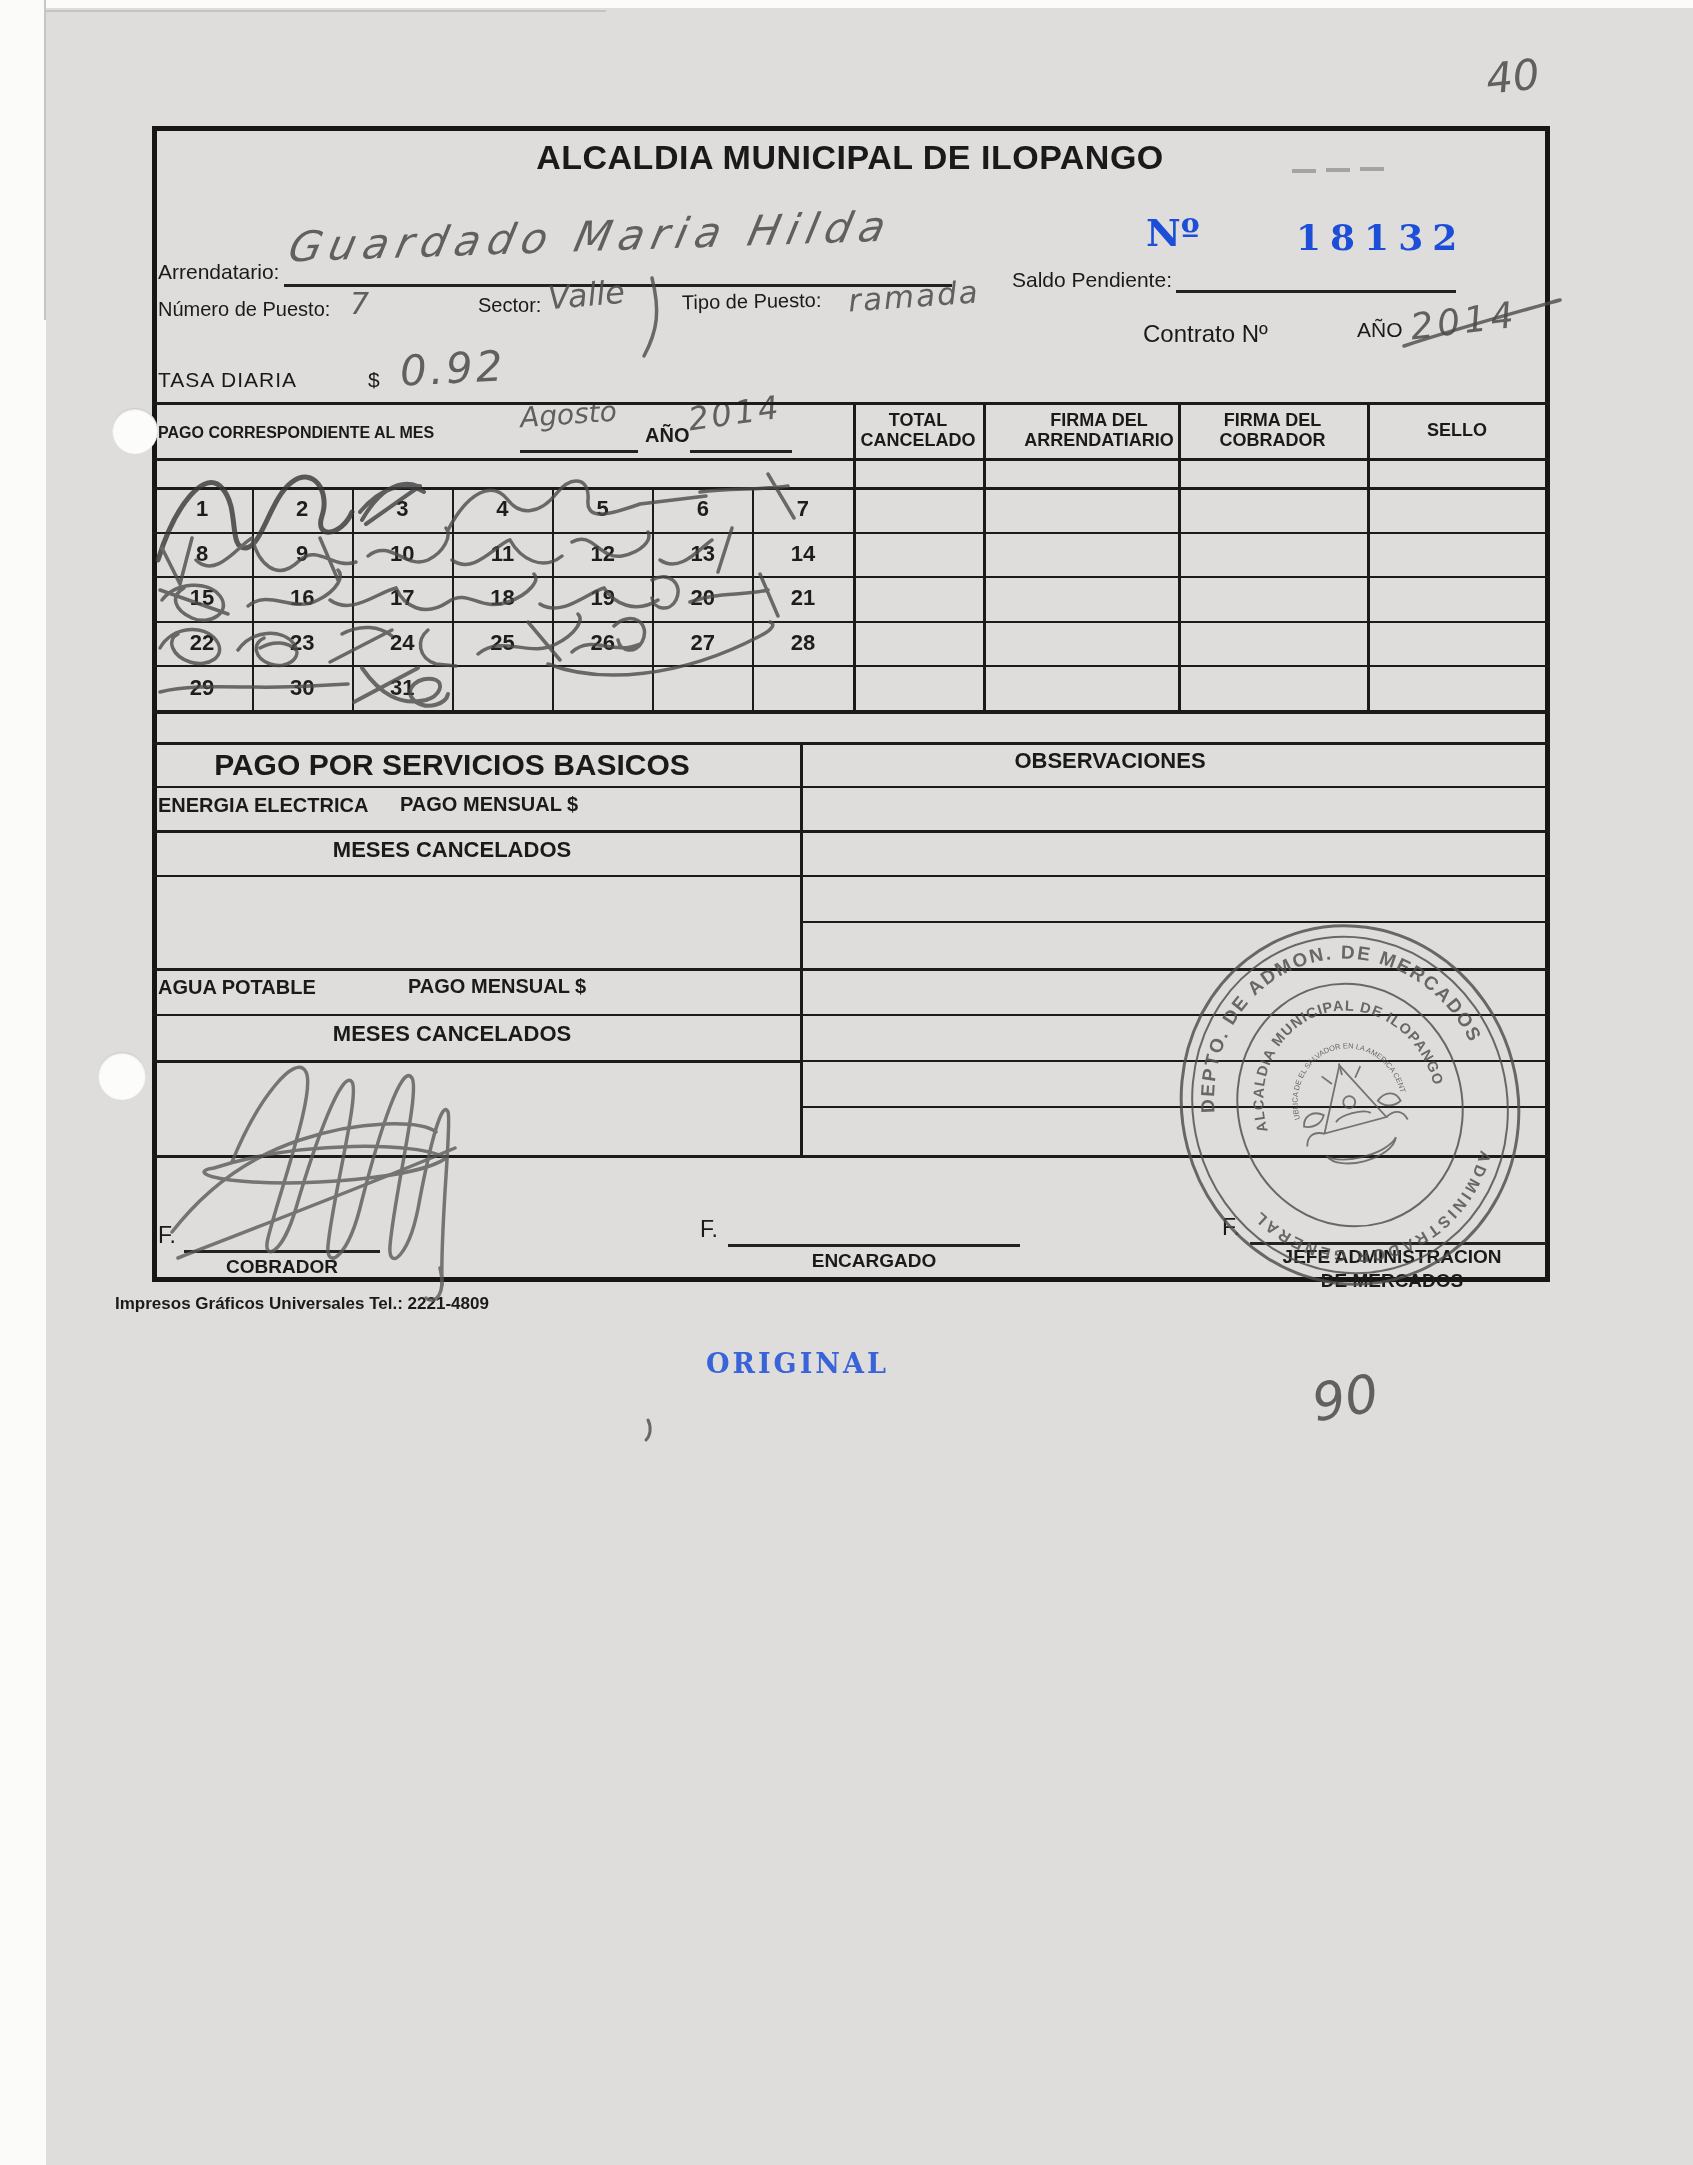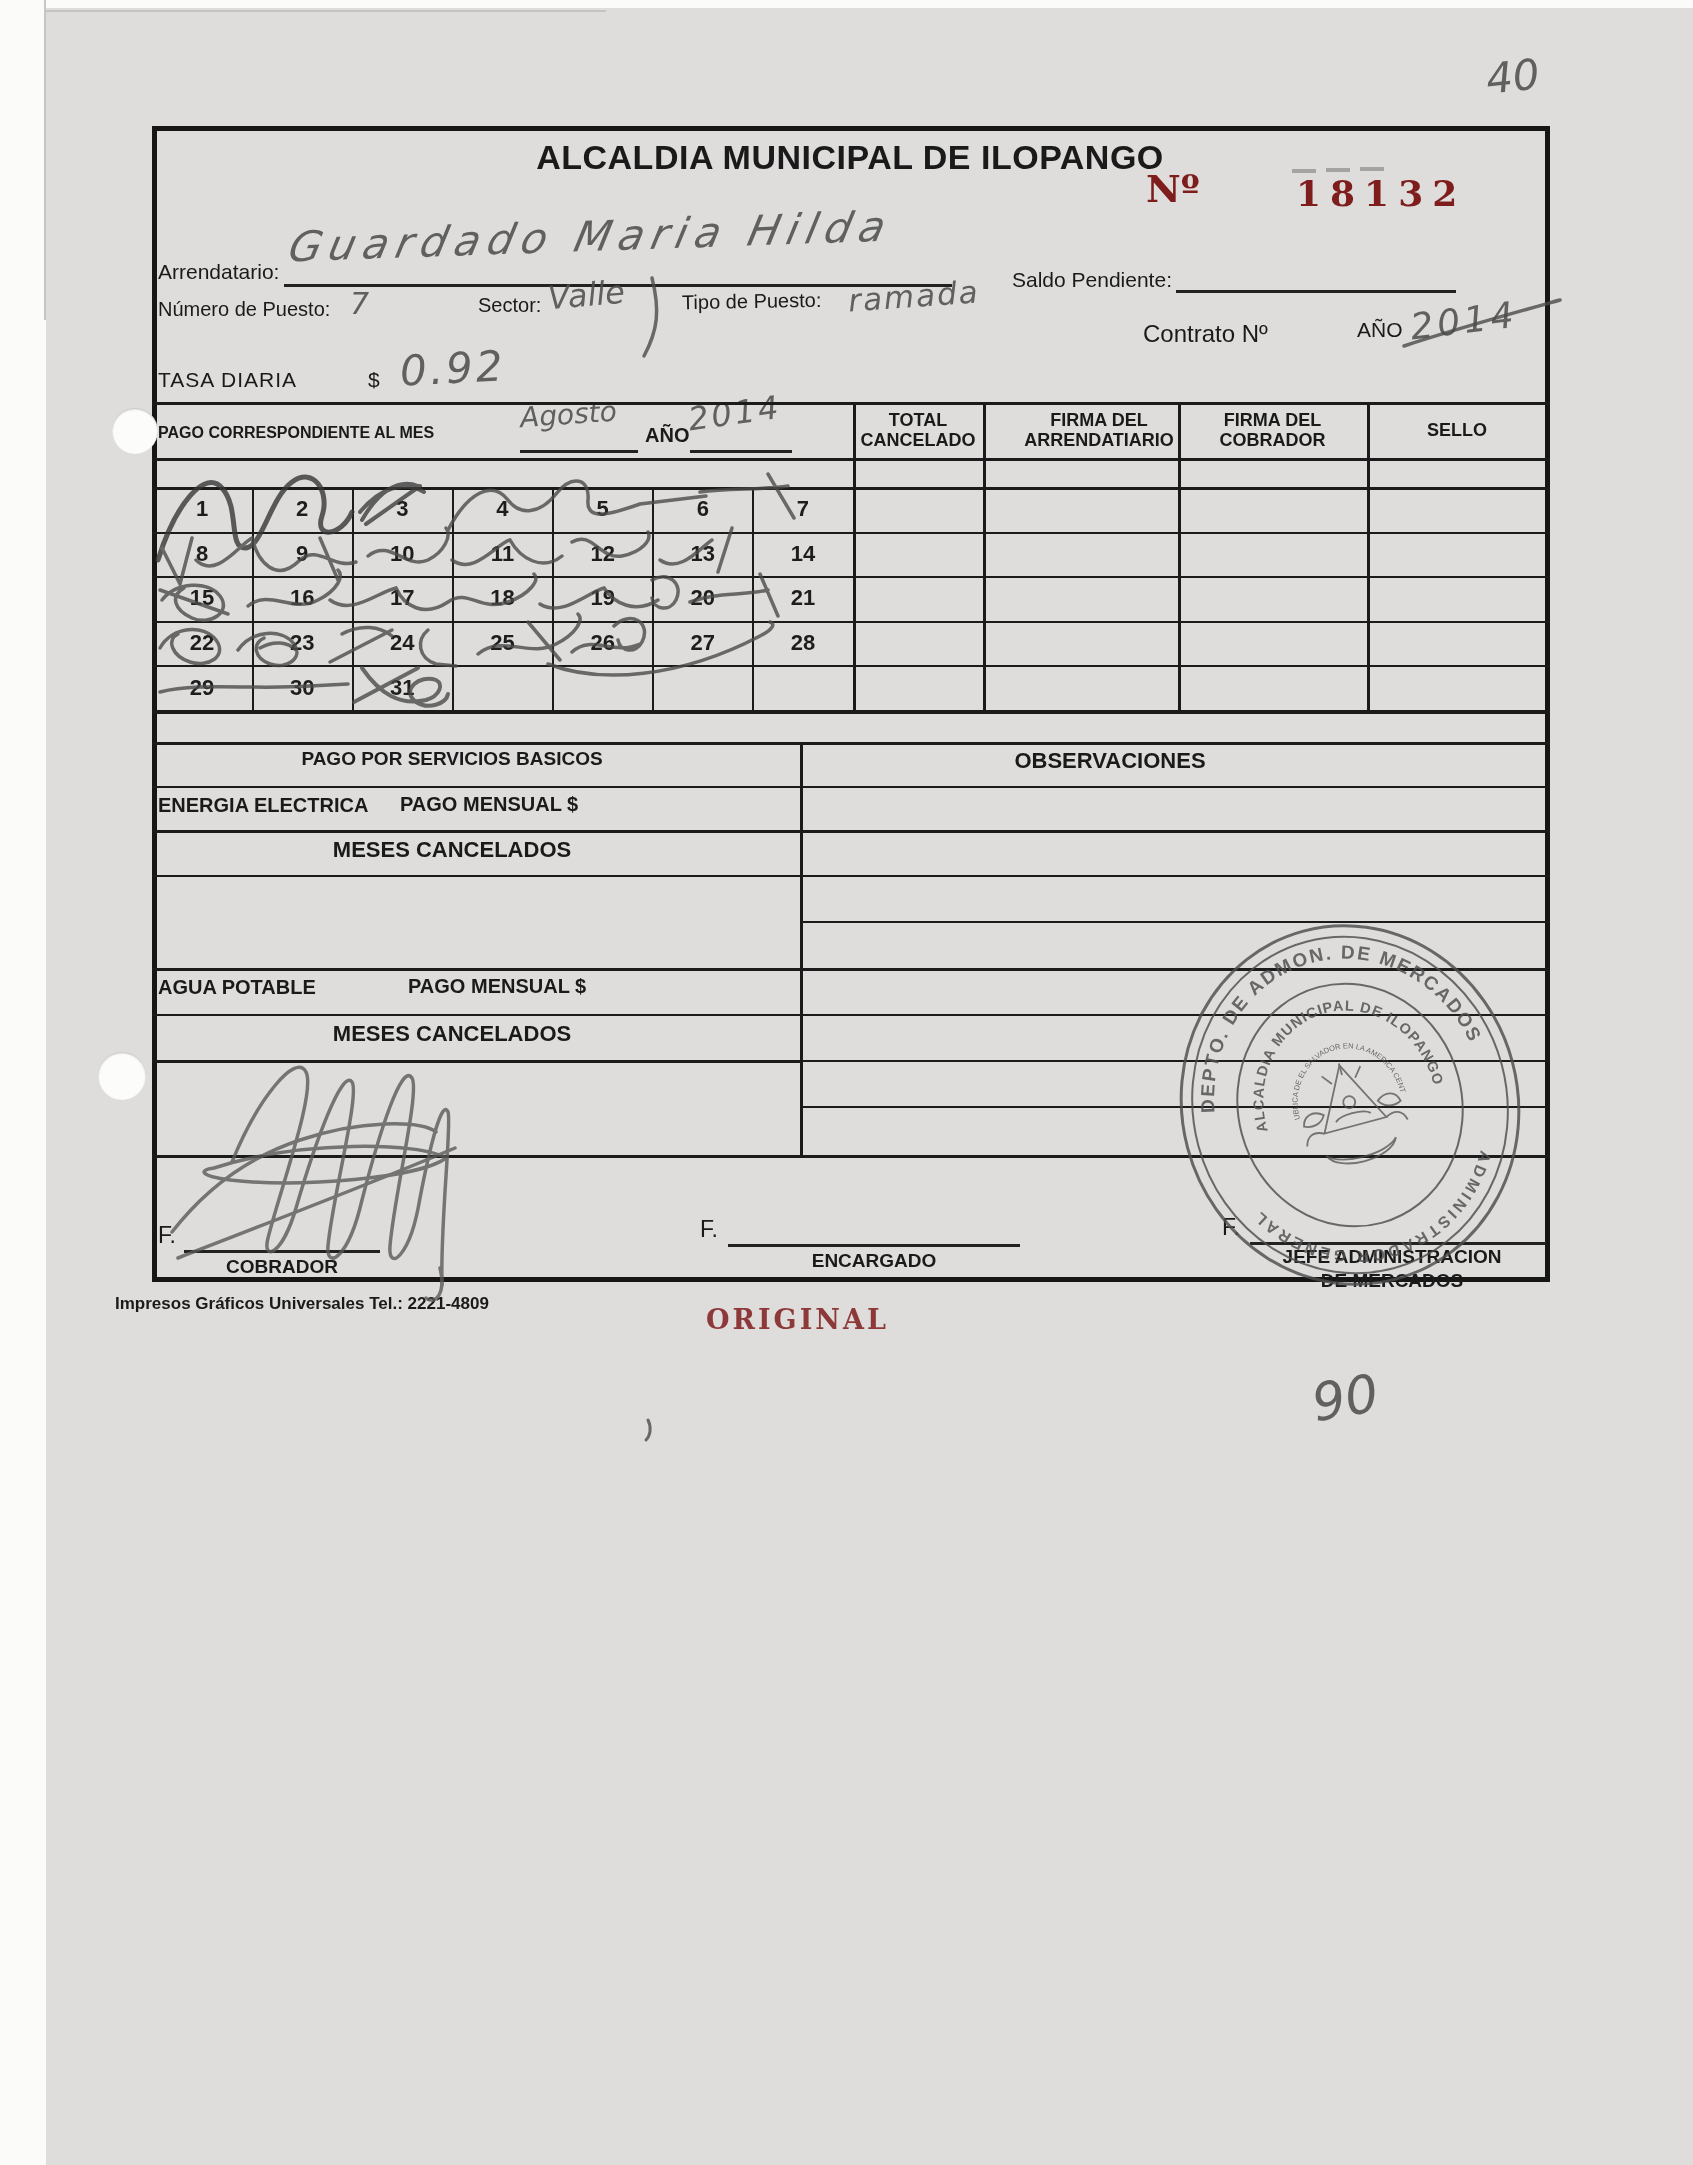--- a/index.html
+++ b/index.html
@@ -7,21 +7,21 @@
           font-family:"Liberation Sans",sans-serif;color:#1a1a1a;}
   #paper{position:absolute;left:46px;top:8px;right:0;bottom:0;background:#dedddb;}
   #paper-edge-l{position:absolute;left:44px;top:0;width:2px;height:320px;background:#9a9a98;opacity:.55;}
   #paper-edge-t{position:absolute;left:46px;top:10px;width:560px;height:2px;background:#aaa9a7;opacity:.5;}
   .hl{position:absolute;background:#1b1b1b;}
   .vl{position:absolute;background:#1b1b1b;}
   .lbl{position:absolute;white-space:nowrap;}
   .b{font-weight:bold;}
   .pencil{position:absolute;white-space:nowrap;color:#4f4f4f;
           font-family:"DejaVu Sans",sans-serif;font-style:italic;opacity:.88;}
-  .stampgray{color:#7f1d1d;font-family:"DejaVu Serif",serif;font-weight:bold;}
+  .stampgray{color:#1d4ed8;font-family:"DejaVu Serif",serif;font-weight:bold;margin-top:44px;}
   #form-border{position:absolute;left:152px;top:126px;width:1398px;height:1156px;
                border:5px solid #161616;box-sizing:border-box;}
   .th{position:absolute;top:402px;height:56px;display:flex;align-items:center;justify-content:center;
       text-align:center;font-weight:bold;font-size:18px;line-height:1.12;}
   #day-grid{position:absolute;left:152px;top:487px;width:701px;height:223px;
             display:grid;grid-template-columns:repeat(7,1fr);grid-template-rows:repeat(5,1fr);}
   #day-grid .day{display:flex;align-items:center;justify-content:center;
                  font-weight:bold;font-size:22px;color:#1d1d1d;}
   .center-box{position:absolute;text-align:center;}
   .hole{position:absolute;background:#fcfcfb;border-radius:50%;box-shadow:0 1px 2px rgba(0,0,0,.25) inset;}
@@ -156,21 +156,21 @@
       <div class="day">28</div>
       <div class="day">29</div>
       <div class="day">30</div>
       <div class="day">31</div>
       <div class="day"></div>
       <div class="day"></div>
       <div class="day"></div>
       <div class="day"></div>
     </div>
 
-  <div class="center-box lbl b" style="left:152px;top:748px;width:600px;font-size:19px;">PAGO POR SERVICIOS BASICOS</div>
+  <div class="center-box lbl b" style="left:152px;top:748px;width:600px;font-size:30px;">PAGO POR SERVICIOS BASICOS</div>
   <div class="lbl b" style="left:158px;top:794px;font-size:20px;">ENERGIA ELECTRICA</div>
   <div class="lbl b" style="left:400px;top:793px;font-size:20px;">PAGO MENSUAL $</div>
   <div class="center-box lbl b" style="left:152px;top:837px;width:600px;font-size:22px;">MESES CANCELADOS</div>
   <div class="lbl b" style="left:158px;top:976px;font-size:20px;">AGUA POTABLE</div>
   <div class="lbl b" style="left:408px;top:975px;font-size:20px;">PAGO MENSUAL $</div>
   <div class="center-box lbl b" style="left:152px;top:1021px;width:600px;font-size:22px;">MESES CANCELADOS</div>
 
   <div class="center-box lbl b" style="left:800px;top:748px;width:620px;font-size:22px;">OBSERVACIONES</div>
 
   <div class="lbl" style="left:158px;top:1222px;font-size:23px;">F.</div>

